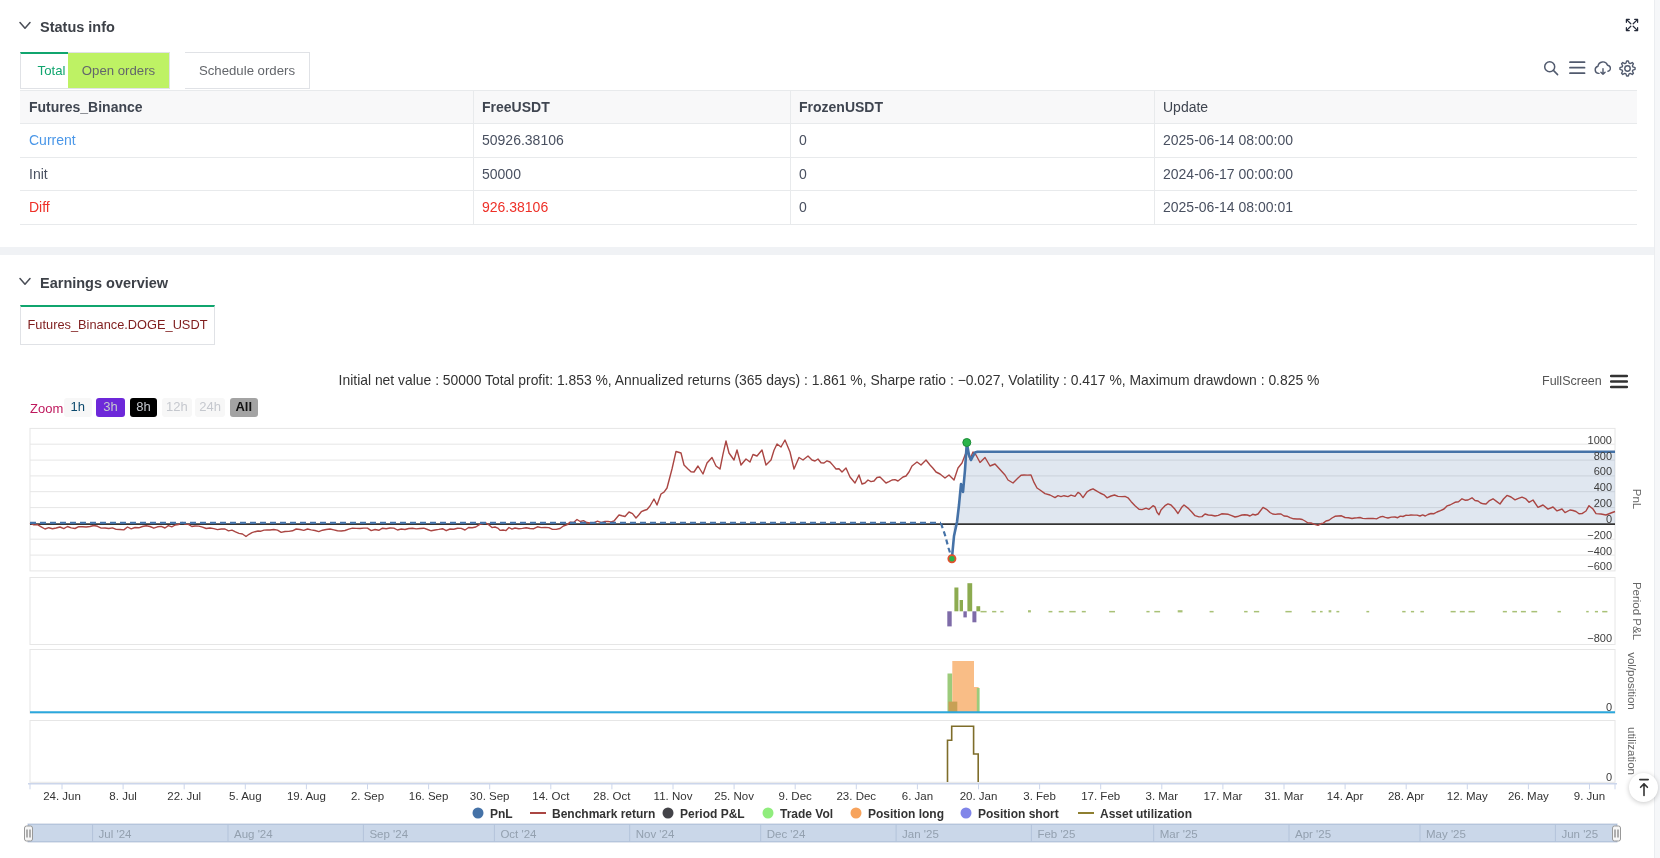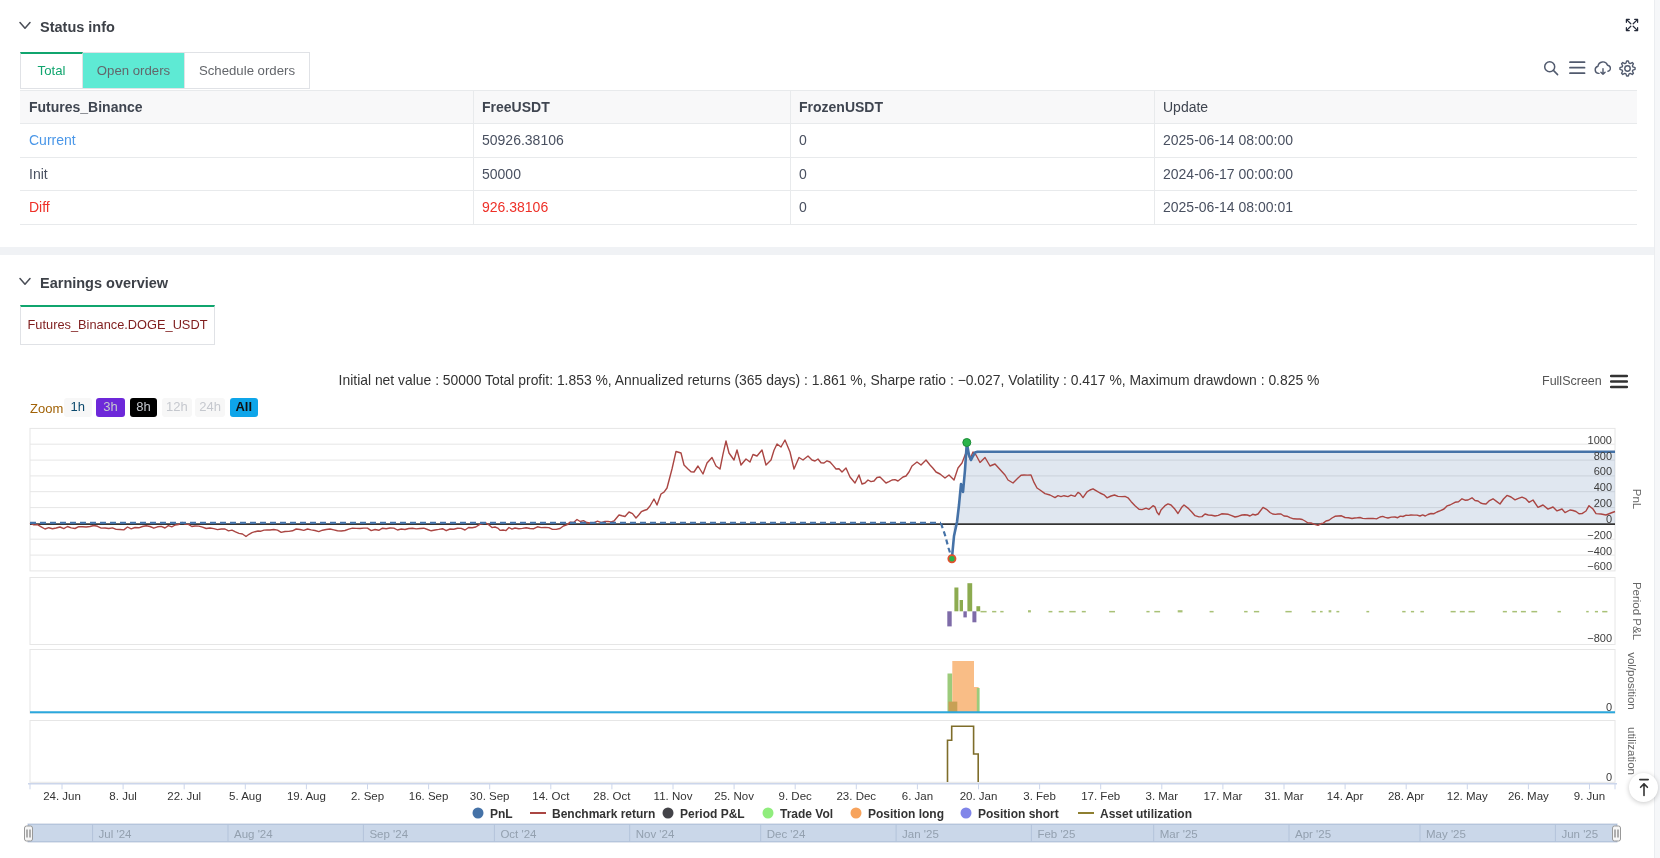--- a/index.html
+++ b/index.html
@@ -41,21 +41,21 @@
       <path d="M9,8.6 V14.2 M6.9,12.2 L9,14.3 L11.1,12.2"></path>
     </g>
   </svg>
 <svg style="position:absolute;left:1619px;top:60px" width="17" height="17" viewBox="0 0 17 17">
     <g fill="none" stroke="#515a6e" stroke-width="1.4">
       <path d="M16.06,7.68 L16.06,9.32 L13.87,10.07 L13.41,11.19 L14.42,13.26 L13.26,14.42 L11.19,13.41 L10.07,13.87 L9.32,16.06 L7.68,16.06 L6.93,13.87 L5.81,13.41 L3.74,14.42 L2.58,13.26 L3.59,11.19 L3.13,10.07 L0.94,9.32 L0.94,7.68 L3.13,6.93 L3.59,5.81 L2.58,3.74 L3.74,2.58 L5.81,3.59 L6.93,3.13 L7.68,0.94 L9.32,0.94 L10.07,3.13 L11.19,3.59 L13.26,2.58 L14.42,3.74 L13.41,5.81 L13.87,6.93 Z" stroke-linejoin="round"></path>
       <circle cx="8.5" cy="8.5" r="2.7"></circle>
     </g>
   </svg>
 <div style="position:absolute;left:20px;top:52px;width:63px;height:37px;background:#fff;border:1px solid #e0e2e6;border-top:2px solid #10a56e;box-sizing:border-box;color:#10a56e;font-size:13.2px;text-align:center;line-height:34px">Total</div>
-<div style="position:absolute;left:83px;top:52px;width:102px;height:37px;background:#5eead4;border:1px solid #e0e2e6;border-left:none;box-sizing:border-box;color:#63666b;font-size:13.2px;text-align:center;line-height:35px">Open orders</div>
+<div style="position:absolute;left:68px;top:52px;width:102px;height:37px;background:#bef264;border:1px solid #e0e2e6;border-left:none;box-sizing:border-box;color:#63666b;font-size:13.2px;text-align:center;line-height:35px">Open orders</div>
 <div style="position:absolute;left:185px;top:52px;width:125px;height:37px;background:#fff;border:1px solid #e0e2e6;border-left:none;box-sizing:border-box;color:#63666b;font-size:13.2px;text-align:center;line-height:35px">Schedule orders</div>
 <div style="position:absolute;left:20px;top:90px;width:1617px;height:135px;font-size:14px">
 <div style="position:absolute;left:0;top:0;width:100%;height:34px;background:#f8f8f9;border-top:1px solid #e8eaec;border-bottom:1px solid #e8eaec;box-sizing:border-box"></div>
 <div style="position:absolute;left:9px;top:9px;font-weight:bold;color:#3f4550">Futures_Binance</div>
 <div style="position:absolute;left:462px;top:9px;font-weight:bold;color:#3f4550">FreeUSDT</div>
 <div style="position:absolute;left:779px;top:9px;font-weight:bold;color:#3f4550">FrozenUSDT</div>
 <div style="position:absolute;left:1143px;top:9px;font-weight:normal;color:#3f4550">Update</div>
 <div style="position:absolute;left:0;top:66.6px;width:100%;height:1px;background:#e8eaec"></div>
 <div style="position:absolute;left:9px;top:42.0px;color:#4a97e8">Current</div>
 <div style="position:absolute;left:462px;top:42.0px;color:#495060">50926.38106</div>
@@ -83,27 +83,27 @@
 <div style="position:absolute;left:20px;top:305px;width:195px;height:40px;background:#fff;border:1px solid #e0e2e6;border-top:2px solid #10a56e;box-sizing:border-box;color:#7f1d1d;font-size:12.8px;text-align:center;line-height:36px">Futures_Binance.DOGE_USDT</div>
 <div style="position:absolute;left:0;top:372px;width:1658px;text-align:center;font-size:13.9px;color:#333">Initial net value : 50000 Total profit: 1.853 %, Annualized returns (365 days) : 1.861 %, Sharpe ratio : −0.027, Volatility : 0.417 %, Maximum drawdown : 0.825 %</div>
 <div style="position:absolute;left:1542px;top:374px;font-size:12.5px;color:#555">FullScreen</div>
 <svg style="position:absolute;left:1610px;top:374px" width="18" height="15" viewBox="0 0 18 15">
     <g stroke="#333" stroke-width="2.3" stroke-linecap="round">
       <line x1="1" y1="2" x2="17" y2="2"></line>
       <line x1="1" y1="7.5" x2="17" y2="7.5"></line>
       <line x1="1" y1="13" x2="17" y2="13"></line>
     </g>
   </svg>
-<div style="position:absolute;left:30px;top:401px;font-size:13px;color:#a16207">Zoom</div>
+<div style="position:absolute;left:30px;top:401px;font-size:13px;color:#be185d">Zoom</div>
 <div style="position:absolute;left:63.5px;top:398px;width:28.5px;height:18.5px;background:#f7f7f7;border-radius:3px;font-size:13px;color:#0c4a6e;text-align:center;line-height:18.5px">1h</div>
 <div style="position:absolute;left:96.4px;top:398px;width:28.2px;height:18.5px;background:#6d28d9;border-radius:3px;font-size:13px;color:#c5c8ce;text-align:center;line-height:18.5px">3h</div>
 <div style="position:absolute;left:129.6px;top:398px;width:27.9px;height:18.5px;background:#000000;border-radius:3px;font-size:13px;color:#c5c8ce;text-align:center;line-height:18.5px">8h</div>
 <div style="position:absolute;left:162px;top:398px;width:29.6px;height:18.5px;background:#f7f7f7;border-radius:3px;font-size:13px;color:#c5c8ce;text-align:center;line-height:18.5px">12h</div>
 <div style="position:absolute;left:195.4px;top:398px;width:29.6px;height:18.5px;background:#f7f7f7;border-radius:3px;font-size:13px;color:#c5c8ce;text-align:center;line-height:18.5px">24h</div>
-<div style="position:absolute;left:229.5px;top:398px;width:28.5px;height:18.5px;background:#0ea5e9;border-radius:3px;font-size:13px;font-weight:bold;color:#111;text-align:center;line-height:18.5px">All</div>
+<div style="position:absolute;left:229.5px;top:398px;width:28.5px;height:18.5px;background:#a3a3a3;border-radius:3px;font-size:13px;font-weight:bold;color:#111;text-align:center;line-height:18.5px">All</div>
 <svg width="1660" height="858" viewBox="0 0 1660 858" style="position:absolute;left:0;top:0" font-family="Liberation Sans, sans-serif">
 <rect x="30.0" y="428.4" width="1585.0" height="142.5" fill="none" stroke="#e6e6e6" stroke-width="1"></rect>
 <rect x="30.0" y="577.5" width="1585.0" height="67.0" fill="none" stroke="#e6e6e6" stroke-width="1"></rect>
 <rect x="30.0" y="649.5" width="1585.0" height="63.5" fill="none" stroke="#e6e6e6" stroke-width="1"></rect>
 <rect x="30.0" y="720.5" width="1585.0" height="61.8" fill="none" stroke="#e6e6e6" stroke-width="1"></rect>
 <line x1="30.0" y1="444.2" x2="1615.0" y2="444.2" stroke="#e6e6e6" stroke-width="1"></line>
 <line x1="30.0" y1="460.1" x2="1615.0" y2="460.1" stroke="#e6e6e6" stroke-width="1"></line>
 <line x1="30.0" y1="475.9" x2="1615.0" y2="475.9" stroke="#e6e6e6" stroke-width="1"></line>
 <line x1="30.0" y1="491.7" x2="1615.0" y2="491.7" stroke="#e6e6e6" stroke-width="1"></line>
 <line x1="30.0" y1="507.6" x2="1615.0" y2="507.6" stroke="#e6e6e6" stroke-width="1"></line>

